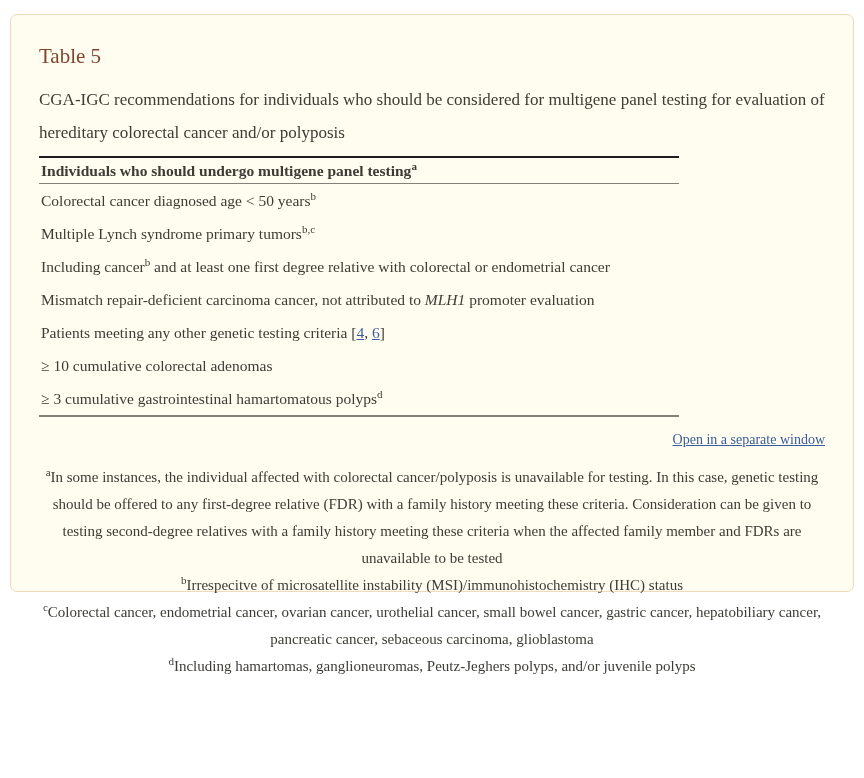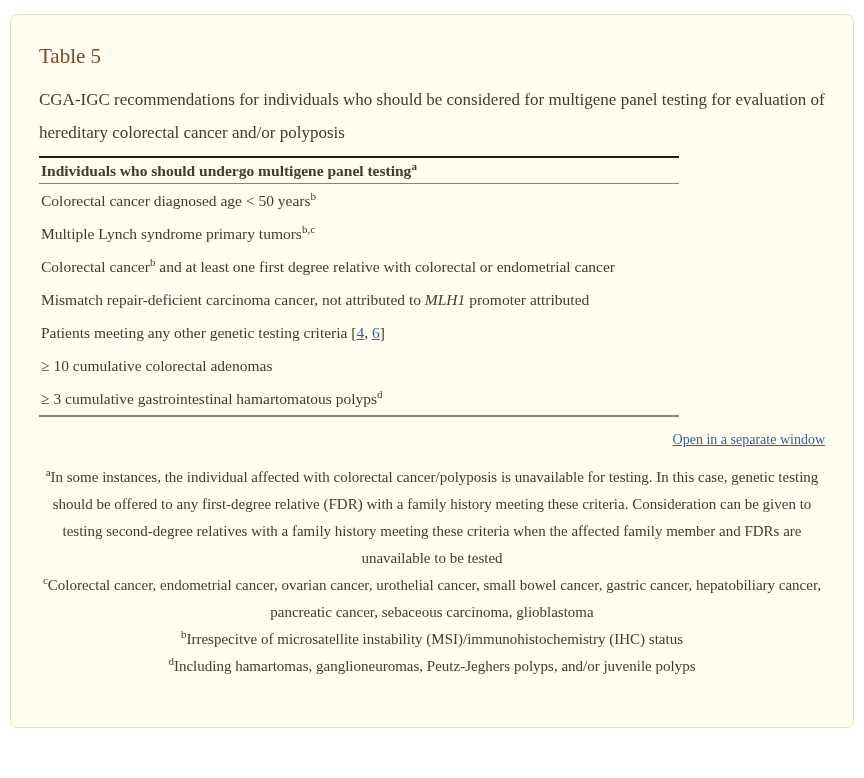--- a/index.html
+++ b/index.html
@@ -14,21 +14,21 @@
   *{box-sizing:border-box;}
   html,body{margin:0;padding:0;}
   body{
     width:864px;height:778px;overflow:hidden;
     background:#ffffff;
     color:var(--text);
     font-family:"Liberation Serif","DejaVu Serif",serif;
   }
   .card{
     margin:14px 10px 0 10px;
-    height:714px;
+    height:578px;
     background:var(--card-bg);
     border:1px solid var(--card-border);
     border-radius:7px;
     padding:26px 28px;
   }
   .table-title{
     margin:0;
     font-size:21px;
     font-weight:400;
     line-height:30px;
@@ -84,32 +84,32 @@
 
   <h2 class="table-title">Table 5</h2>
 
   <p class="caption">CGA-IGC recommendations for individuals who should be considered for multigene panel testing for evaluation of hereditary colorectal cancer and/or polyposis</p>
 
   <div class="tbl">
     <div class="thead" id="table-header"><span>Individuals who should undergo multigene panel testing</span><sup>a</sup></div>
     <div class="tbody" id="table-rows">
         <div class="row"><span>Colorectal cancer diagnosed age &lt; 50 years</span><sup>b</sup></div>
         <div class="row"><span>Multiple Lynch syndrome primary tumors</span><sup>b,c</sup></div>
-        <div class="row"><span>Colorectal cancer</span><sup>b</sup><span> and at least one first degree relative with colorectal or endometrial cancer</span></div>
-        <div class="row"><span>Mismatch repair-deficient carcinoma cancer, not attributed to </span><i>MLH1</i><span> promoter attributed</span></div>
+        <div class="row"><span>Including cancer</span><sup>b</sup><span> and at least one first degree relative with colorectal or endometrial cancer</span></div>
+        <div class="row"><span>Mismatch repair-deficient carcinoma cancer, not attributed to </span><i>MLH1</i><span> promoter evaluation</span></div>
         <div class="row"><span>Patients meeting any other genetic testing criteria [</span><a>4</a><span>, </span><a>6</a><span>]</span></div>
         <div class="row"><span>≥ 10 cumulative colorectal adenomas</span></div>
         <div class="row"><span>≥ 3 cumulative gastrointestinal hamartomatous polyps</span><sup>d</sup></div>
       </div>
   </div>
 
   <div class="openwin">
     <a>Open in a separate window</a>
   </div>
 
   <div class="footnotes" id="footnotes">
       <p><sup>a</sup>In some instances, the individual affected with colorectal cancer/polyposis is unavailable for testing. In this case, genetic testing should be offered to any first-degree relative (FDR) with a family history meeting these criteria. Consideration can be given to testing second-degree relatives with a family history meeting these criteria when the affected family member and FDRs are unavailable to be tested</p>
+      <p><sup>b</sup>Irrespecitve of microsatellite instability (MSI)/immunohistochemistry (IHC) status</p>
       <p><sup>c</sup>Colorectal cancer, endometrial cancer, ovarian cancer, urothelial cancer, small bowel cancer, gastric cancer, hepatobiliary cancer, pancreatic cancer, sebaceous carcinoma, glioblastoma</p>
-      <p><sup>b</sup>Irrespecitve of microsatellite instability (MSI)/immunohistochemistry (IHC) status</p>
       <p><sup>d</sup>Including hamartomas, ganglioneuromas, Peutz-Jeghers polyps, and/or juvenile polyps</p>
     </div>
 
 </div>
 
 </body></html>

